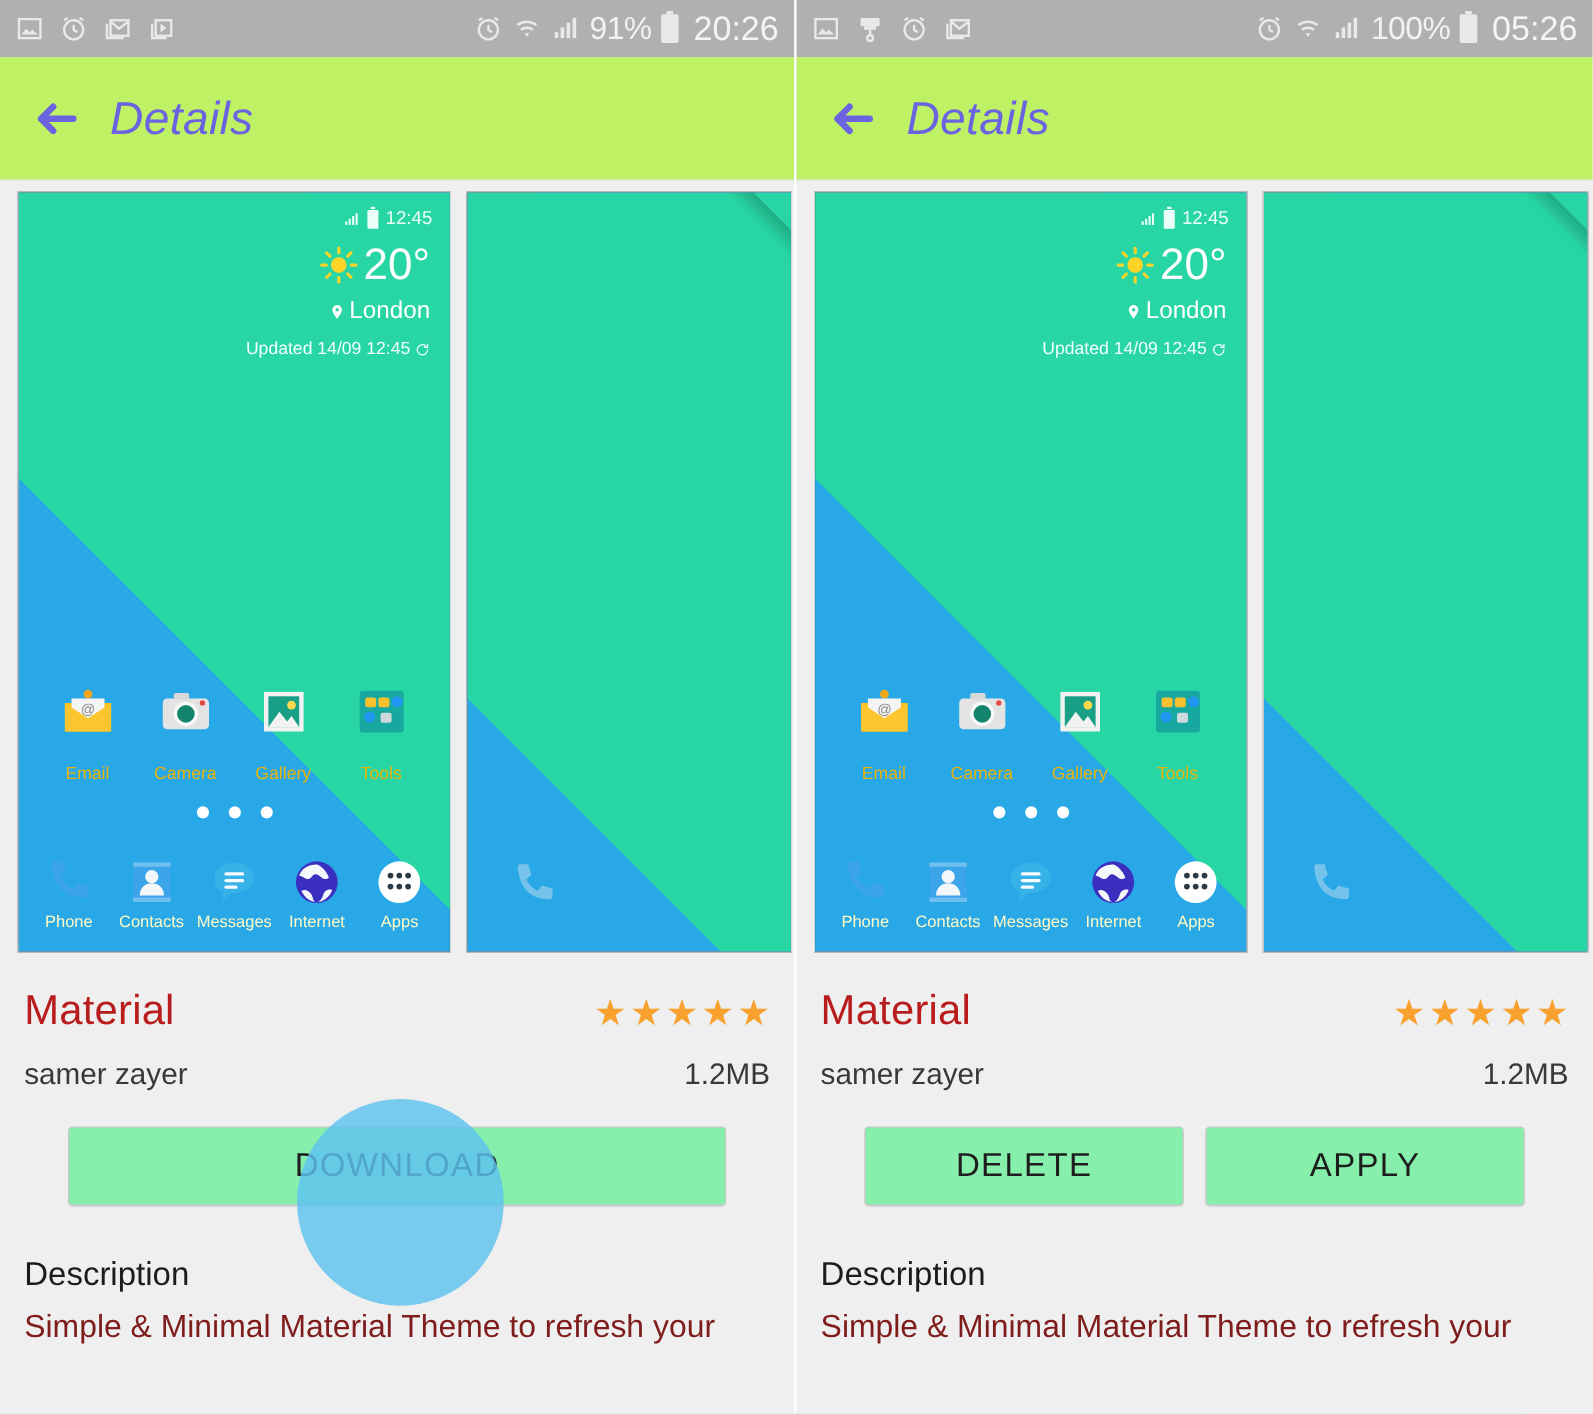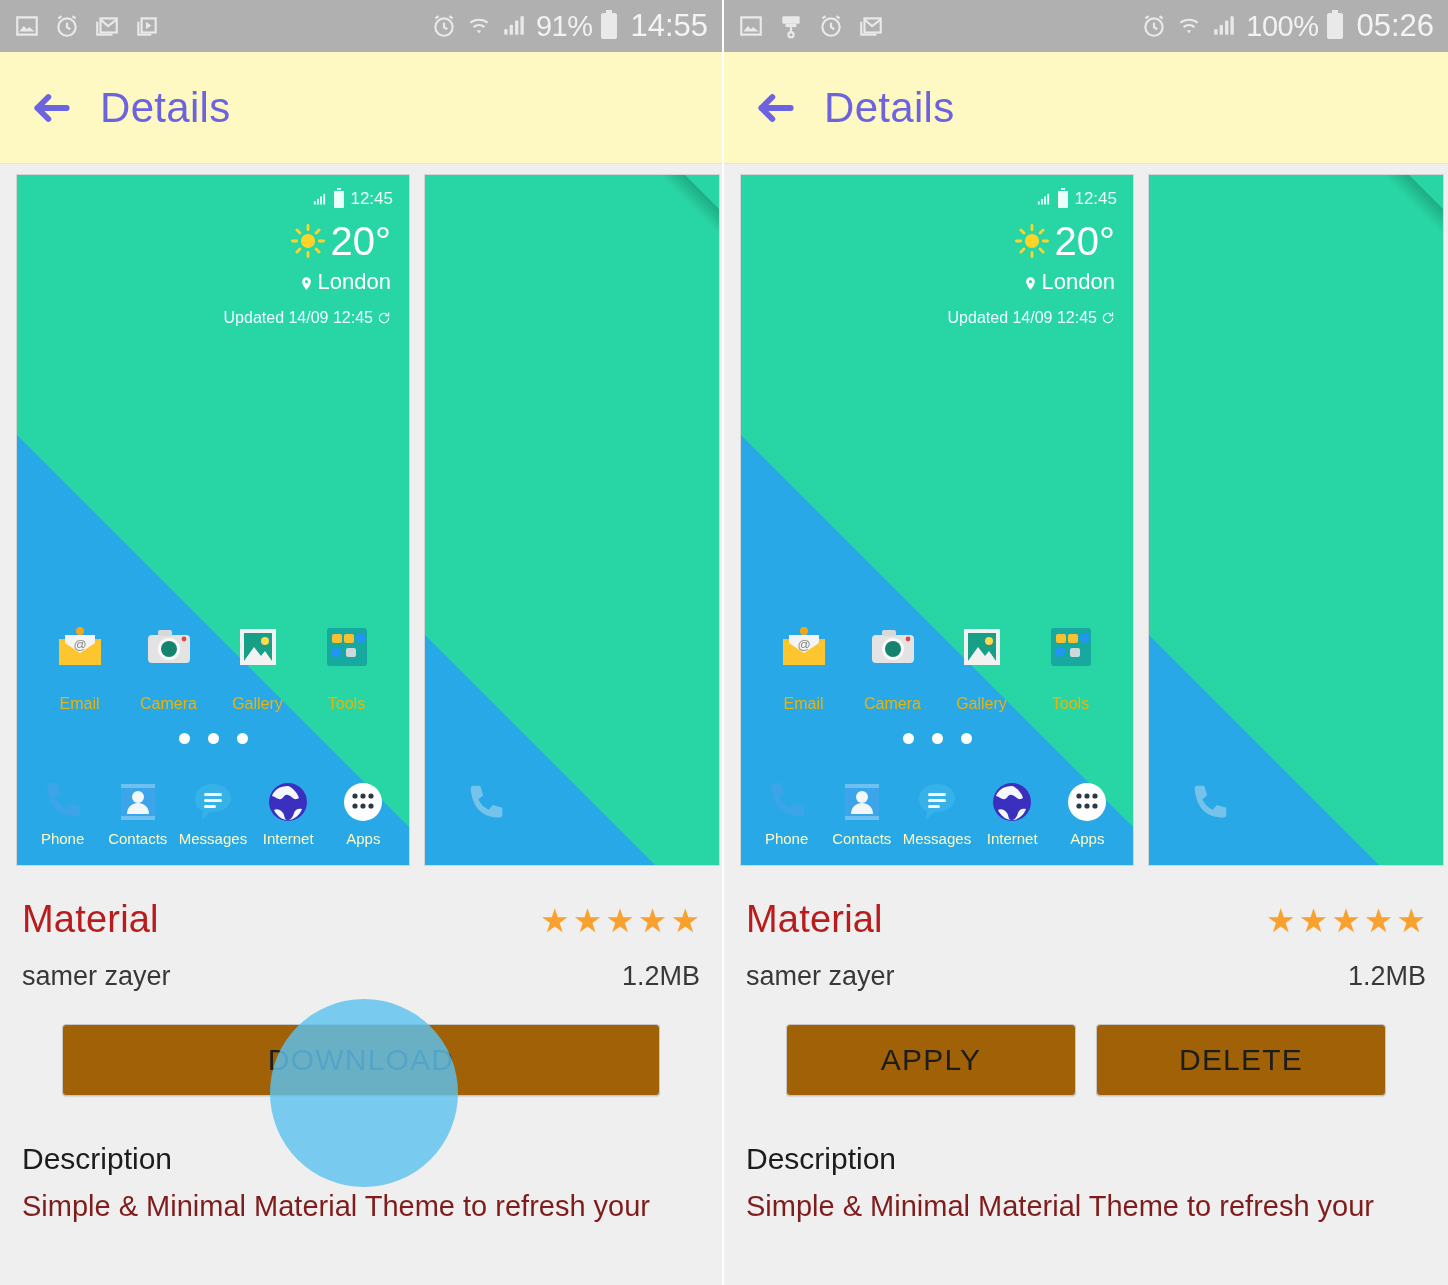--- a/index.html
+++ b/index.html
@@ -36,24 +36,25 @@
     width: 16px; height: 26px; border: 2px solid #e9e9e9;
     border-radius: 2px; position: relative; background: #e9e9e9;
   }
   .batt::before {
     content: ""; position: absolute; top: -5px; left: 3px;
     width: 6px; height: 3px; background: #e9e9e9;
   }
 
   
   .appbar {
-    height: 112px; background: #fef9c3;
+    height: 112px; background: #bef264;
     display: flex; align-items: center;
     padding: 0 30px; gap: 26px;
     border-bottom: 1px solid #e2e2e2;
+    font-style: italic;
   }
   .back-arrow { width: 44px; height: 44px; }
   .back-arrow svg { width: 100%; height: 100%; fill: none; stroke: #6c63e0; stroke-width: 3.2; }
   .appbar-title { font-size: 42px; color: #6c63e0; font-weight: 400; letter-spacing: 0.3px; }
 
   
   .previews {
     display: flex; gap: 14px;
     padding: 10px 4px 0 16px;
     height: 710px;
@@ -147,21 +148,21 @@
     display: flex; align-items: baseline; justify-content: space-between;
     margin-top: 20px;
   }
   .author { font-size: 27px; color: #383838; }
   .size { font-size: 27px; color: #383838; margin-left: 24px; }
 
   
   .btnrow { display: flex; gap: 20px; padding: 32px 62px 0 62px; }
   .btn {
     flex: 1; height: 72px;
-    background: #a16207;
+    background: #86efac;
     border: 1px solid #c6c6c6;
     border-radius: 4px;
     display: flex; align-items: center; justify-content: center;
     font-size: 30px; color: #1d1d1d;
     letter-spacing: 1.2px;
     box-shadow: 0 1px 1px rgba(0,0,0,0.10);
   }
   .btnrow.single { padding-left: 62px; padding-right: 62px; }
 
   .tap-circle {
@@ -233,21 +234,21 @@
         <span class="sb-icon">
             <svg viewBox="0 0 24 24">
               <rect x="3" y="15" width="3" height="5"></rect>
               <rect x="8" y="11" width="3" height="9"></rect>
               <rect x="13" y="7" width="3" height="13"></rect>
               <rect x="18" y="3" width="3" height="17"></rect>
             </svg>
           </span>
         <span class="sb-text">91%</span>
         <span class="batt"></span>
-        <span class="sb-clock">14:55</span>
+        <span class="sb-clock">20:26</span>
       </div>
     </div>
 
     <div class="appbar">
       <span class="back-arrow"><svg viewBox="0 0 24 24">
             <path d="M20 12H4M10 6l-6 6 6 6" stroke-linecap="round" stroke-linejoin="round"></path>
           </svg></span>
       <span class="appbar-title">Details</span>
     </div>
 
@@ -732,22 +733,22 @@
           <span class="star">★</span>
         </span>
       </div>
       <div class="info-row2">
         <span class="author">samer zayer</span>
         <span class="size">1.2MB</span>
       </div>
     </div>
 
     <div class="btnrow">
+      <div class="btn">DELETE</div>
       <div class="btn">APPLY</div>
-      <div class="btn">DELETE</div>
     </div>
 
     <div class="desc">
       <div class="desc-h">Description</div>
       <div class="desc-b">Simple &amp; Minimal Material Theme to refresh your</div>
     </div>
   </div>
 
 </div>
 

